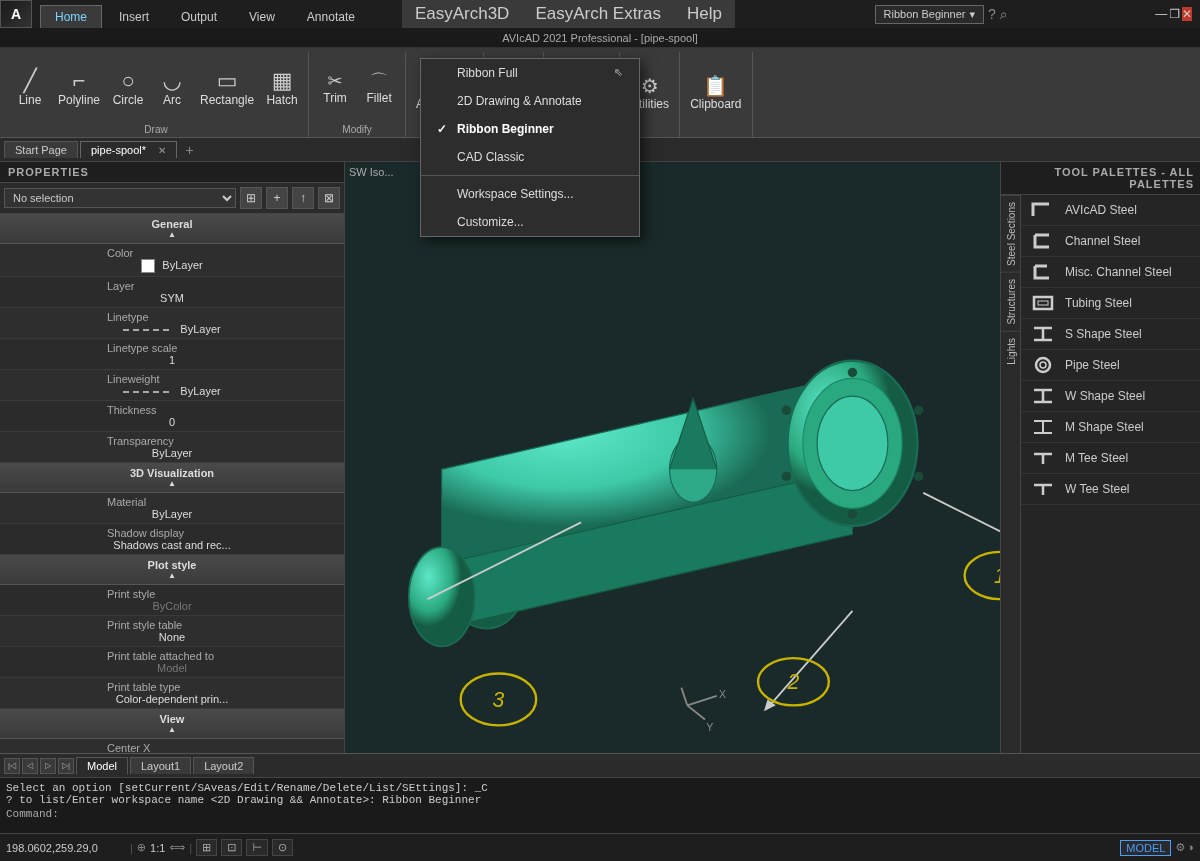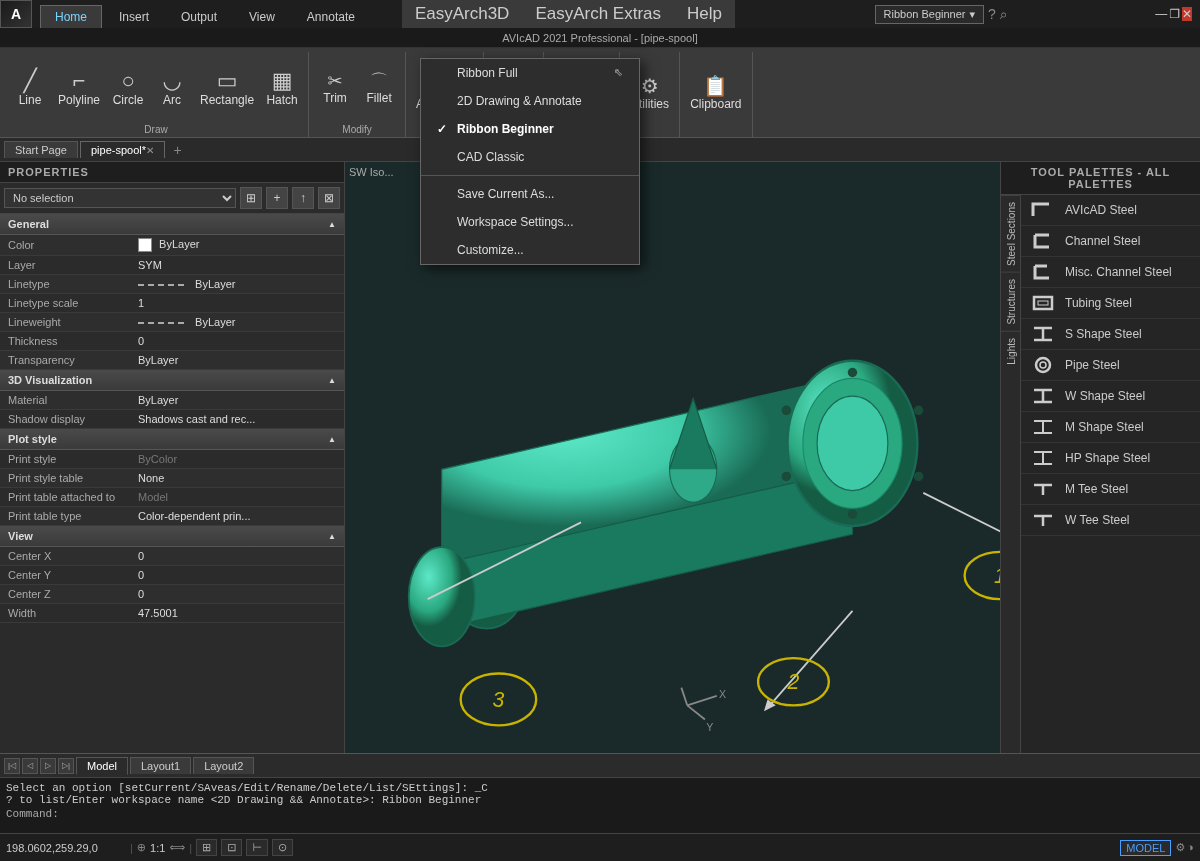--- a/index.html
+++ b/index.html
@@ -148,27 +148,29 @@
       background: linear-gradient(to bottom, #4a4a4a, #3a3a3a);
       padding: 4px 8px;
       font-size: 11px;
       font-weight: bold;
       color: #ddd;
       display: flex;
       align-items: center;
       justify-content: space-between;
       cursor: pointer;
       border-bottom: 1px solid #555;
+      flex-direction: column;
     }
     .prop-section-header .arrow { font-size: 8px; }
     .prop-row {
       display: flex;
       padding: 3px 8px;
       border-bottom: 1px solid #3a3a3a;
       align-items: center;
+      flex-direction: column;
     }
     .prop-row:nth-child(even) { background: #2e2e2e; }
     .prop-label { width: 130px; color: #aaa; font-size: 11px; }
     .prop-value { flex: 1; color: #ddd; font-size: 11px; }
     .prop-value.faded { color: #777; }
     .color-swatch {
       width: 14px; height: 14px;
       background: #fff;
       border: 1px solid #888;
       display: inline-block;
@@ -209,21 +211,21 @@
       flex-direction: column;
     }
     #tool-palettes-header {
       background: #1e1e1e;
       padding: 4px 6px;
       font-size: 11px;
       font-weight: bold;
       letter-spacing: 1px;
       color: #aaa;
       border-bottom: 1px solid #444;
-      text-align: center;
+      text-align: right;
     }
     #tool-list { flex: 1; overflow: hidden; }
     .tool-palette-item {
       display: flex;
       align-items: center;
       padding: 5px 8px;
       gap: 8px;
       border-bottom: 1px solid #333;
       cursor: pointer;
       color: #ccc;
@@ -496,21 +498,21 @@
       </div>
     </div>
     <div class="tool-group-label"></div>
   </div>
 </div>
 
 <div style="height:24px; background:#2a2a2a; display:flex; align-items:center; padding:0 4px; border-bottom:1px solid #444; gap:2px;">
   <div style="background:#3a3a3a; border:1px solid #555; border-bottom:none; padding:2px 10px; font-size:11px; color:#ccc; cursor:pointer;">
     <span>Start Page</span>
   </div>
-  <div style="background:#2b2b2b; border:1px solid #666; border-bottom:none; padding:2px 10px; font-size:11px; color:#fff; cursor:pointer; display:flex; align-items:center; gap:0;">
+  <div style="background:#2b2b2b; border:1px solid #666; border-bottom:none; padding:2px 10px; font-size:11px; color:#fff; cursor:pointer; display:flex; align-items:center; gap:12px;">
     <span>pipe-spool*</span>
     <span style="color:#999; font-size:10px;">✕</span>
   </div>
   <div style="padding:2px 6px; font-size:14px; color:#888; cursor:pointer;">+</div>
 </div>
 
 <div id="main-layout" style="height: calc(861px - 28px - 20px - 90px - 24px - 56px - 28px - 24px);">
 
   <div id="left-panel">
     <div id="props-header">PROPERTIES</div>
@@ -774,30 +776,20 @@
           <div class="palette-icon">
             <svg width="28" height="20" viewBox="0 0 28 20">
               <line x1="5" y1="4" x2="23" y2="4" stroke="#ccc" stroke-width="2"></line>
               <line x1="5" y1="16" x2="23" y2="16" stroke="#ccc" stroke-width="2"></line>
               <line x1="14" y1="4" x2="14" y2="16" stroke="#ccc" stroke-width="2"></line>
             </svg>
           </div>
           <span>M Shape Steel</span>
         </div>
 
-        <div class="tool-palette-item">
-          <div class="palette-icon">
-            <svg width="28" height="20" viewBox="0 0 28 20">
-              <line x1="5" y1="4" x2="23" y2="4" stroke="#ccc" stroke-width="2"></line>
-              <line x1="5" y1="16" x2="23" y2="16" stroke="#ccc" stroke-width="2"></line>
-              <line x1="14" y1="4" x2="14" y2="16" stroke="#ccc" stroke-width="2"></line>
-            </svg>
-          </div>
-          <span>HP Shape Steel</span>
-        </div>
 
 
         <div class="tool-palette-item">
           <div class="palette-icon">
             <svg width="28" height="20" viewBox="0 0 28 20">
               <line x1="5" y1="6" x2="23" y2="6" stroke="#ccc" stroke-width="2.5"></line>
               <line x1="14" y1="6" x2="14" y2="16" stroke="#ccc" stroke-width="2.5"></line>
             </svg>
           </div>
           <span>M Tee Steel</span>
@@ -872,23 +864,19 @@
     <span class="menu-cursor-indicator">✓</span>
     <span>Ribbon Beginner</span>
   </div>
   <div class="ws-menu-item">
     <span class="menu-cursor-indicator"></span>
     <span>CAD Classic</span>
   </div>
   <div class="ws-menu-separator"></div>
   <div class="ws-menu-item">
     <span class="menu-cursor-indicator"></span>
-    <span>Save Current As...</span>
-  </div>
-  <div class="ws-menu-item">
-    <span class="menu-cursor-indicator"></span>
     <span>Workspace Settings...</span>
   </div>
   <div class="ws-menu-item">
     <span class="menu-cursor-indicator"></span>
     <span>Customize...</span>
   </div>
 </div>
 
 </body></html>

